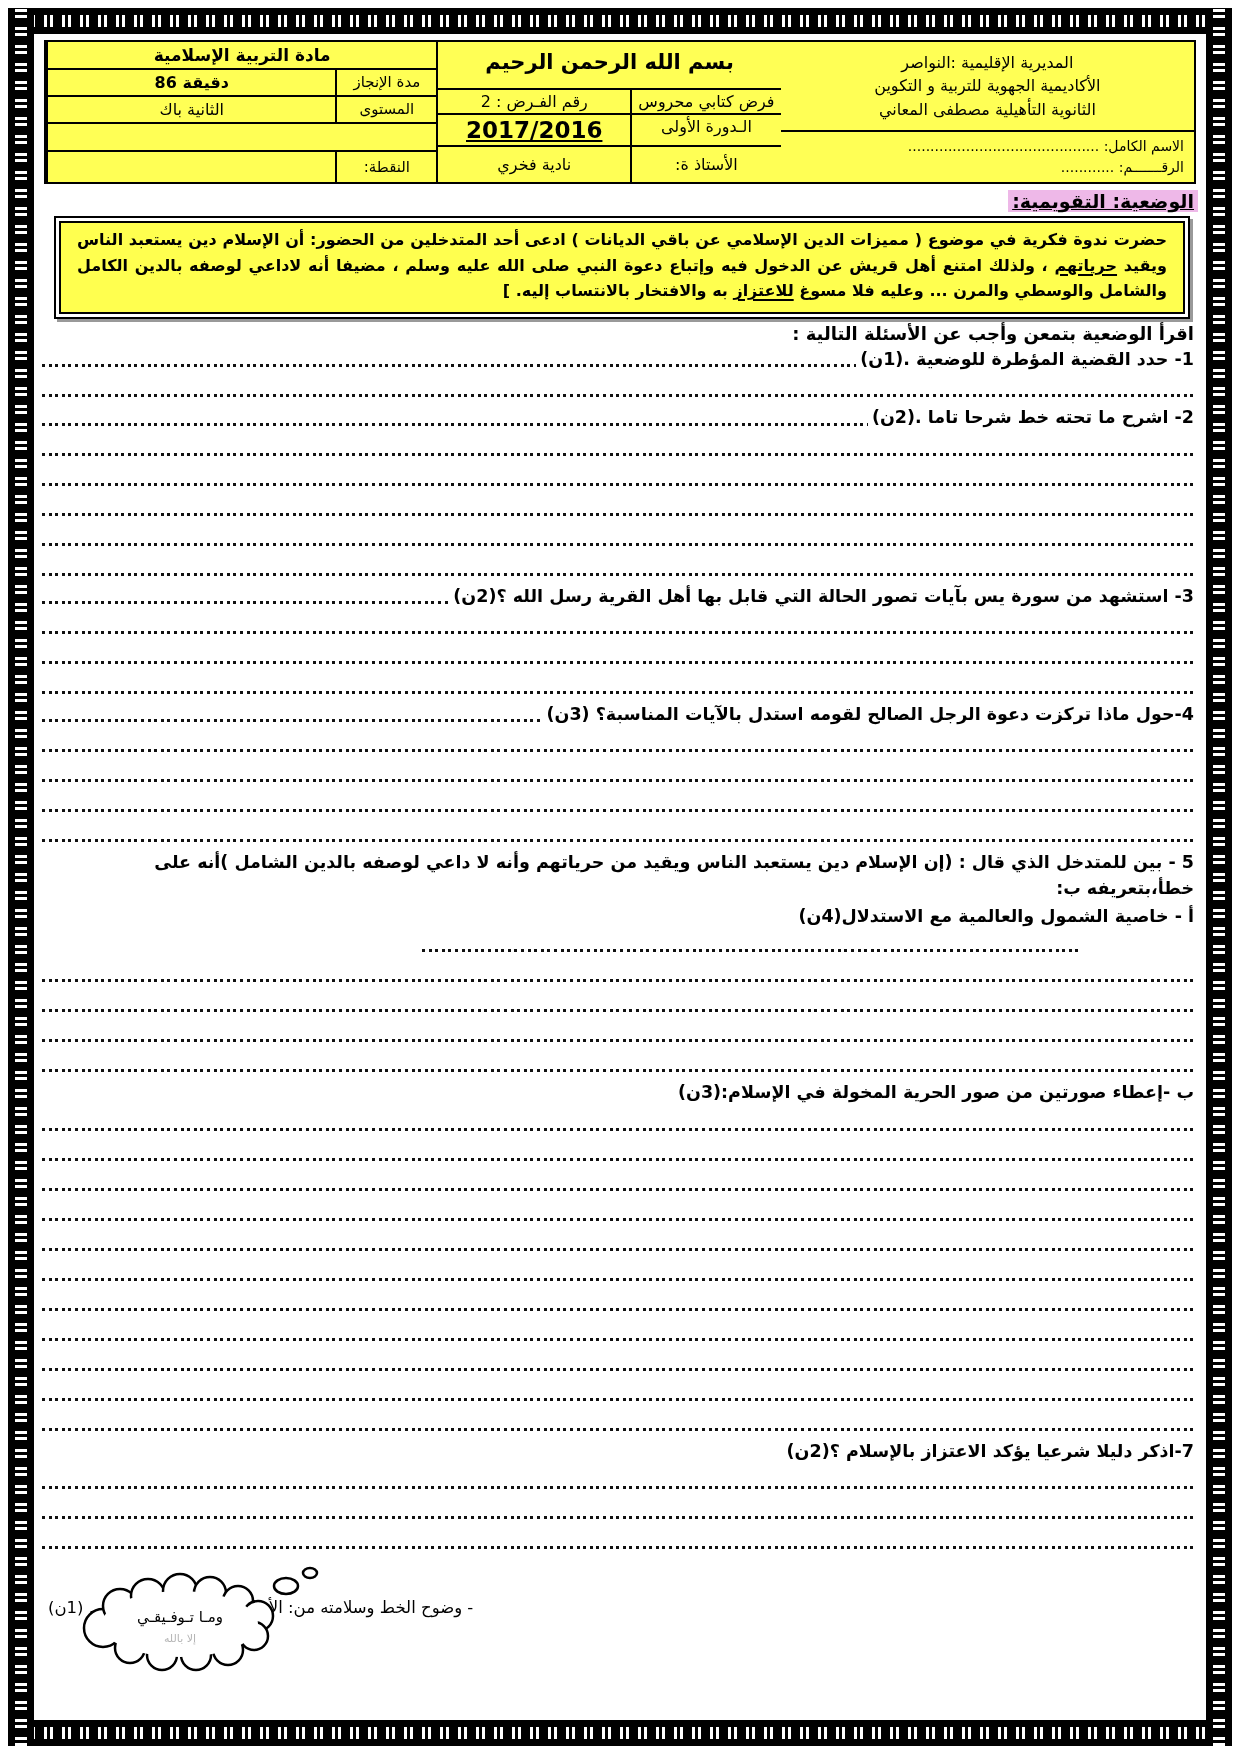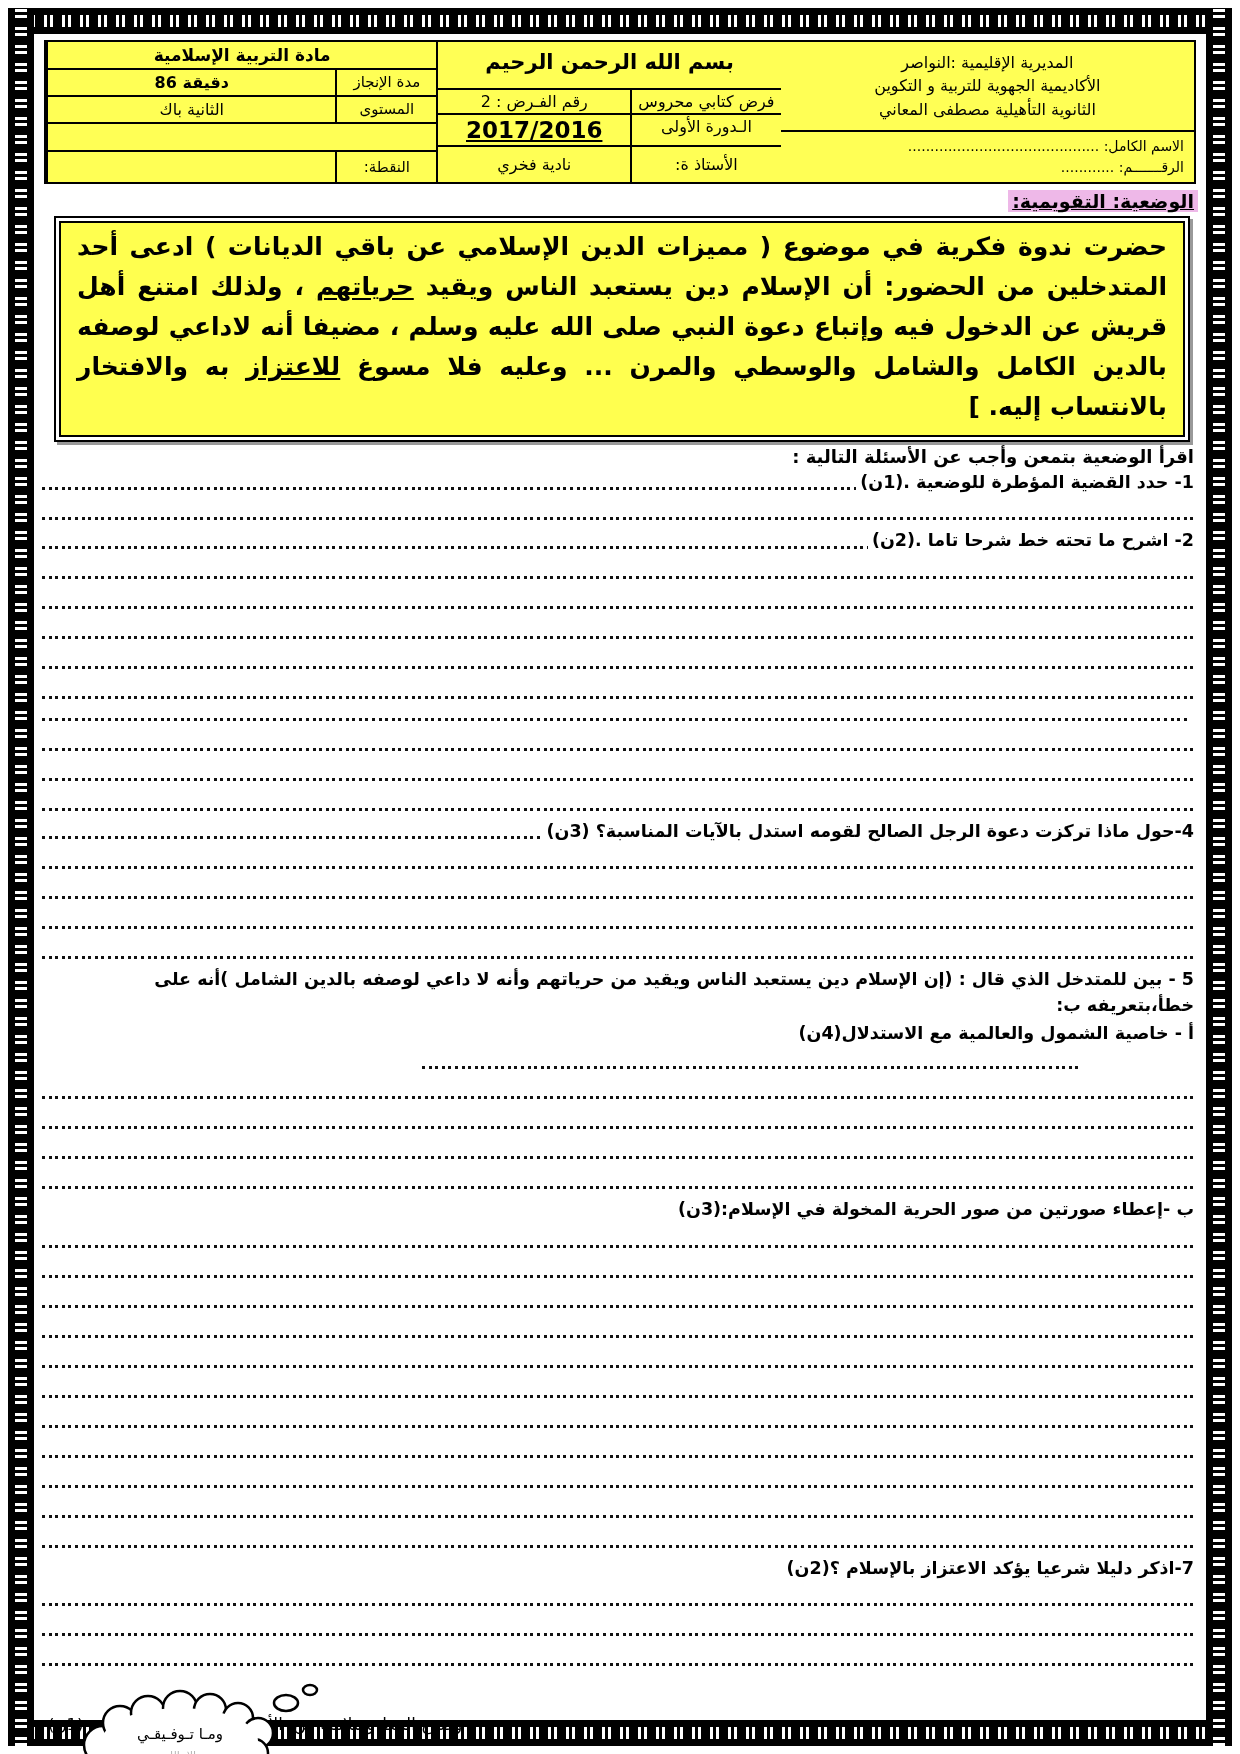--- a/index.html
+++ b/index.html
@@ -53,21 +53,21 @@
   .spacer{flex:1;}
   .grade-row{height:30px;border-top:2px solid #000;display:grid;grid-template-columns:26% 74%;}
   .grade-row .k{border-left:2px solid #000;display:flex;align-items:center;justify-content:center;font-size:15px;}
 
   
   .sit-label{
     display:inline-block;background:#eeb8e8;font-weight:bold;font-size:19px;
     text-decoration:underline;margin:6px 2px 2px 0;padding:0 4px;
   }
   .sit-outer{border:2px solid #000;padding:3px;margin:2px 10px 4px 14px;box-shadow:3px 3px 0 #999;}
-  .sit-inner{border:2px solid #000;background:#ffff4f;padding:4px 16px 8px;font-weight:bold;font-size:25px;line-height:1.6;text-align:justify;}
+  .sit-inner{border:2px solid #000;background:#ffff4f;padding:4px 16px 8px;font-weight:bold;font-size:16px;line-height:1.6;text-align:justify;}
   .sit-inner .u{text-decoration:underline;text-decoration-thickness:2px;text-underline-offset:3px;}
 
   .intro{font-size:18px;font-weight:bold;margin:4px 6px 2px;}
 
   
   .qarea{margin:0 6px 0 2px;}
   .q-row{display:flex;align-items:flex-end;margin-top:3px;}
   .q-text{font-size:17.5px;font-weight:bold;line-height:1.45;}
   .dotfill{flex:1;position:relative;height:1.2em;margin-right:4px;min-width:30px;}
   .dotfill::before,.ans::before,.half-line::before{
@@ -159,20 +159,21 @@
         <div class="q-row">
           <span class="q-text">2-   اشرح ما تحته خط شرحا تاما .(2ن)</span>
           <div class="dotfill"></div>
         </div>
         <div class="ans"></div>
         <div class="ans"></div>
         <div class="ans"></div>
         <div class="ans"></div>
         <div class="ans"></div>
         <div class="q-row">
+          <span class="q-text">3-  استشهد من سورة يس بآيات تصور الحالة التي قابل بها أهل القرية رسل الله ؟(2ن)</span>
           <div class="dotfill"></div>
         </div>
         <div class="ans"></div>
         <div class="ans"></div>
         <div class="ans"></div>
         <div class="q-row">
           <span class="q-text">4-حول ماذا تركزت دعوة الرجل الصالح لقومه استدل بالآيات المناسبة؟  (3ن)</span>
           <div class="dotfill"></div>
         </div>
         <div class="ans"></div>

